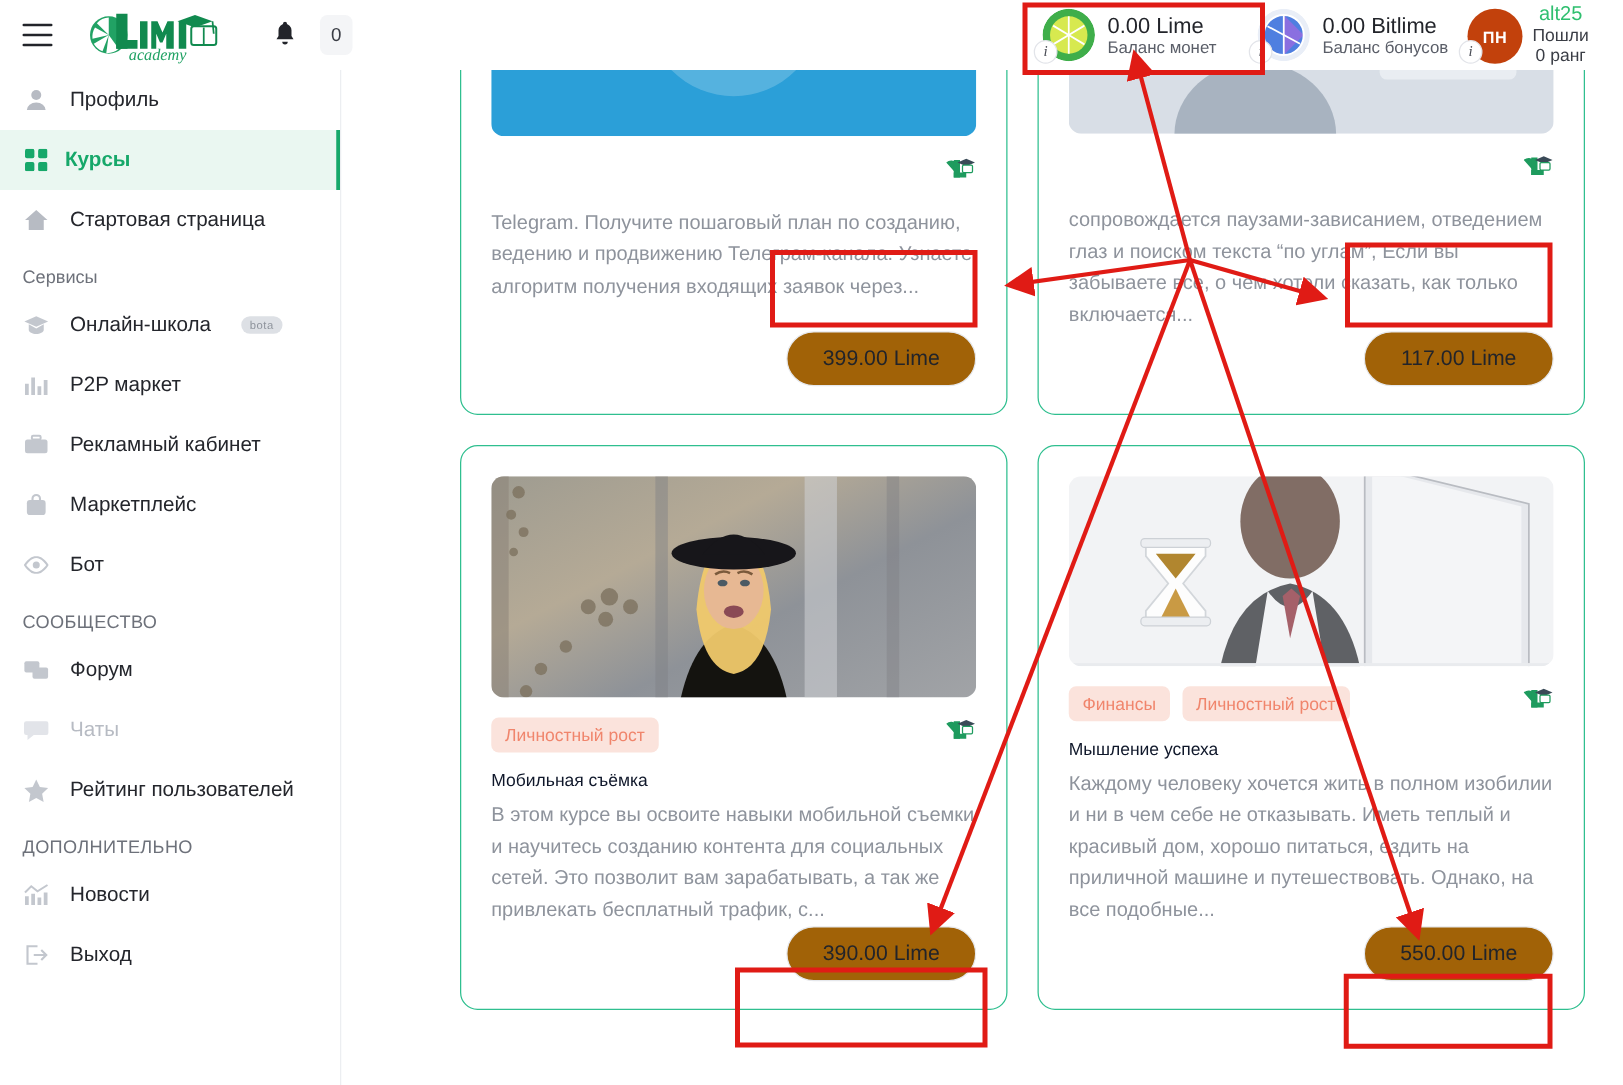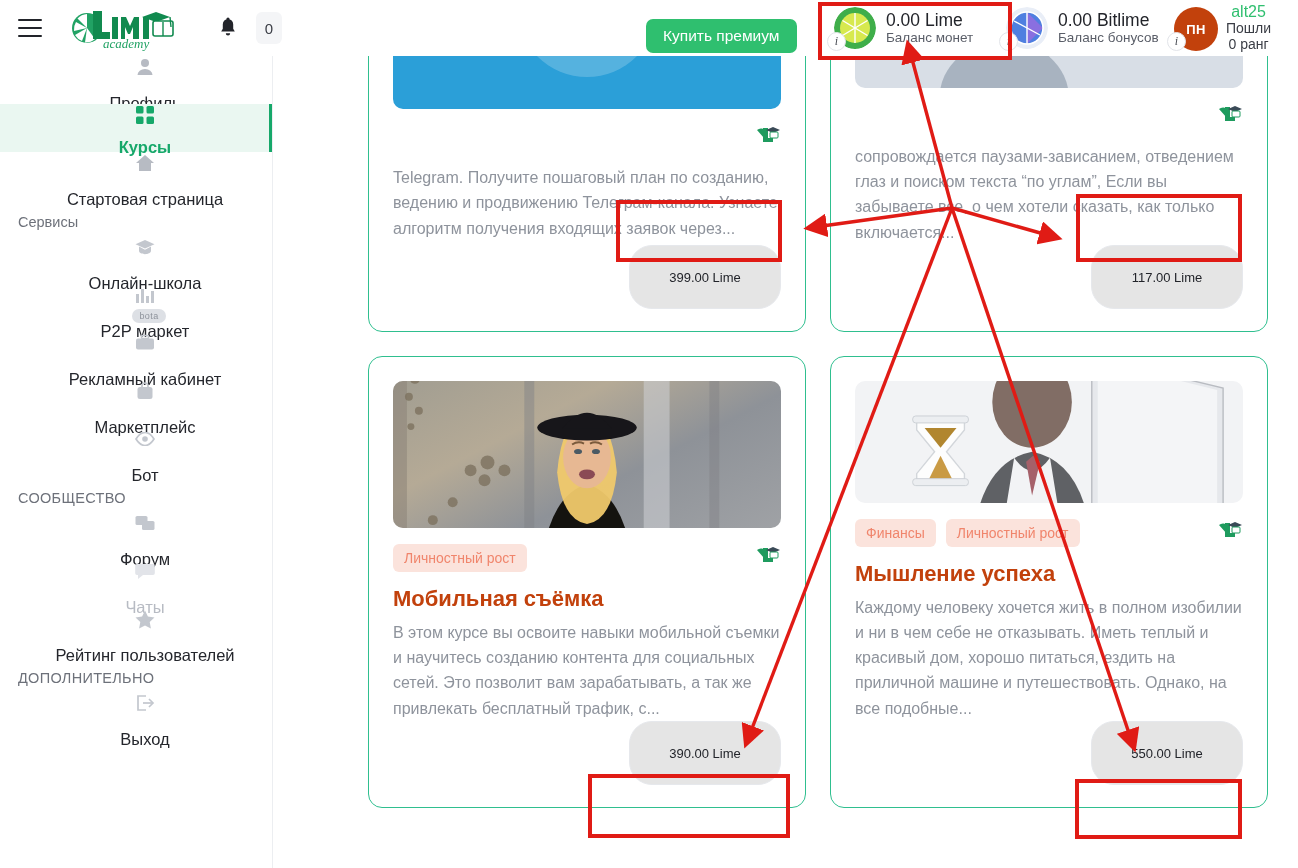--- a/index.html
+++ b/index.html
@@ -91,21 +91,20 @@
     background: #ffffff;
     border-right: 1px solid #eceef1;
     overflow: hidden;
     z-index: 20;
   }
   .nav-item {
     display: flex; align-items: center;
     height: 48px; padding-left: 18px; gap: 16px;
     font-size: 16.5px; color: #24262c; cursor: pointer;
     position: relative;
-    flex-direction: column;
   }
   .nav-item .ico { width: 22px; height: 22px; flex: 0 0 22px; display: flex; align-items: center; justify-content: center; }
   .nav-item.active { background: #eaf7f1; color: #16a86a; font-weight: bold; gap: 12px; }
   .nav-item.active::after {
     content: ""; position: absolute; right: 0; top: 0;
     width: 3px; height: 100%; background: #16a86a;
   }
   .nav-item.muted { color: #b7bbc3; }
   .nav-sec {
     padding: 14px 0 6px 18px;
@@ -138,27 +137,27 @@
   .card-img { height: 204px; margin: 24px 24px 0 24px; border-radius: 10px; overflow: hidden; position: relative; }
   .card-img svg { display: block; width: 100%; height: 100%; }
   .card-body { padding: 16px 24px 0 24px; flex: 1; }
   .tags { display: flex; align-items: center; gap: 10px; }
   .tag {
     background: #fbe3dc; color: #f0856c;
     font-size: 14px; border-radius: 6px; padding: 6px 11px;
     white-space: nowrap;
   }
   .tags .spacer { flex: 1; }
-  .card-title { font-size: 22px; font-weight: bold; margin-top: 14px; color: #c2410c; }
+  .card-title { font-size: 14px; font-weight: normal; margin-top: 14px; color: #0f172a; }
   .card-desc { font-size: 16px; line-height: 1.58; color: #8e939c; margin-top: 8px; }
   .card-foot { padding: 0 24px 22px 24px; display: flex; justify-content: flex-end; }
   .price {
-    min-width: 152px; height: 64px;
+    min-width: 152px; height: 44px;
     border: 1px solid #e6e8ec; border-radius: 23px;
-    background: #e5e5e5; color: #22242a; font-size: 13px;
+    background: #a16207; color: #22242a; font-size: 17px;
     display: flex; align-items: center; justify-content: center;
     font-family: inherit; cursor: pointer;
   }
 
   
   .overlay { position: absolute; inset: 0; z-index: 50; pointer-events: none; }
 </style>
 </head>
 <body>
 
@@ -205,21 +204,20 @@
         <path d="M10 2 a5.2 5.2 0 0 1 5.2 5.2 v4.6 l1.6 2.6 H3.2 l1.6 -2.6 V7.2 A5.2 5.2 0 0 1 10 2 Z" fill="#22242a"></path>
         <circle cx="10" cy="2" r="1.6" fill="#22242a"></circle>
         <path d="M7.8 16.3 a2.2 2.2 0 0 0 4.4 0 z" fill="#22242a"></path>
       </svg>
     </div>
 
     <div class="badge-count">
       <span>0</span>
     </div>
 
-    <button class="btn-premium">Купить премиум</button>
 
     <div class="balance bal-lime">
       <div class="coin-wrap">
         <svg class="coin" viewBox="0 0 42 42">
           <circle cx="21" cy="21" r="21" fill="#3fae4a"></circle>
           <circle cx="21" cy="21" r="15" fill="#d7e94f"></circle>
           <g stroke="#ffffff" stroke-width="1.4">
             <line x1="21" y1="21" x2="21" y2="6"></line>
             <line x1="21" y1="21" x2="33.5" y2="13.5"></line>
             <line x1="21" y1="21" x2="33.5" y2="28.5"></line>
@@ -380,20 +378,32 @@
       <span class="ico">
         <svg width="20" height="19" viewBox="0 0 20 19" fill="#c3c7ce">
           <path d="M10 0.5 l2.9 6 6.6 .9 -4.8 4.6 1.2 6.5 -5.9 -3.1 -5.9 3.1 1.2 -6.5 -4.8 -4.6 6.6 -.9 Z"></path>
         </svg>
       </span>
       <span>Рейтинг пользователей</span>
     </div>
 
     <div class="nav-sec caps">ДОПОЛНИТЕЛЬНО</div>
 
+    <div class="nav-item">
+      <span class="ico">
+        <svg width="20" height="18" viewBox="0 0 20 18" fill="#c3c7ce">
+          <path d="M1 7 L6 2 L11 6 L19 1" fill="none" stroke="#c3c7ce" stroke-width="1.6"></path>
+          <rect x="1" y="10" width="3" height="7"></rect>
+            <rect x="6" y="8" width="3" height="9"></rect>
+          <rect x="11" y="11" width="3" height="6"></rect>
+            <rect x="16" y="7" width="3" height="10"></rect>
+        </svg>
+      </span>
+      <span>Новости</span>
+    </div>
 
     <div class="nav-item">
       <span class="ico">
         <svg width="20" height="18" viewBox="0 0 20 18" fill="none" stroke="#c3c7ce" stroke-width="1.7">
           <path d="M11 2 H3 v14 h8"></path>
             <path d="M14 5 l4 4 -4 4"></path>
             <path d="M18 9 H8"></path>
         </svg>
       </span>
       <span>Выход</span>

